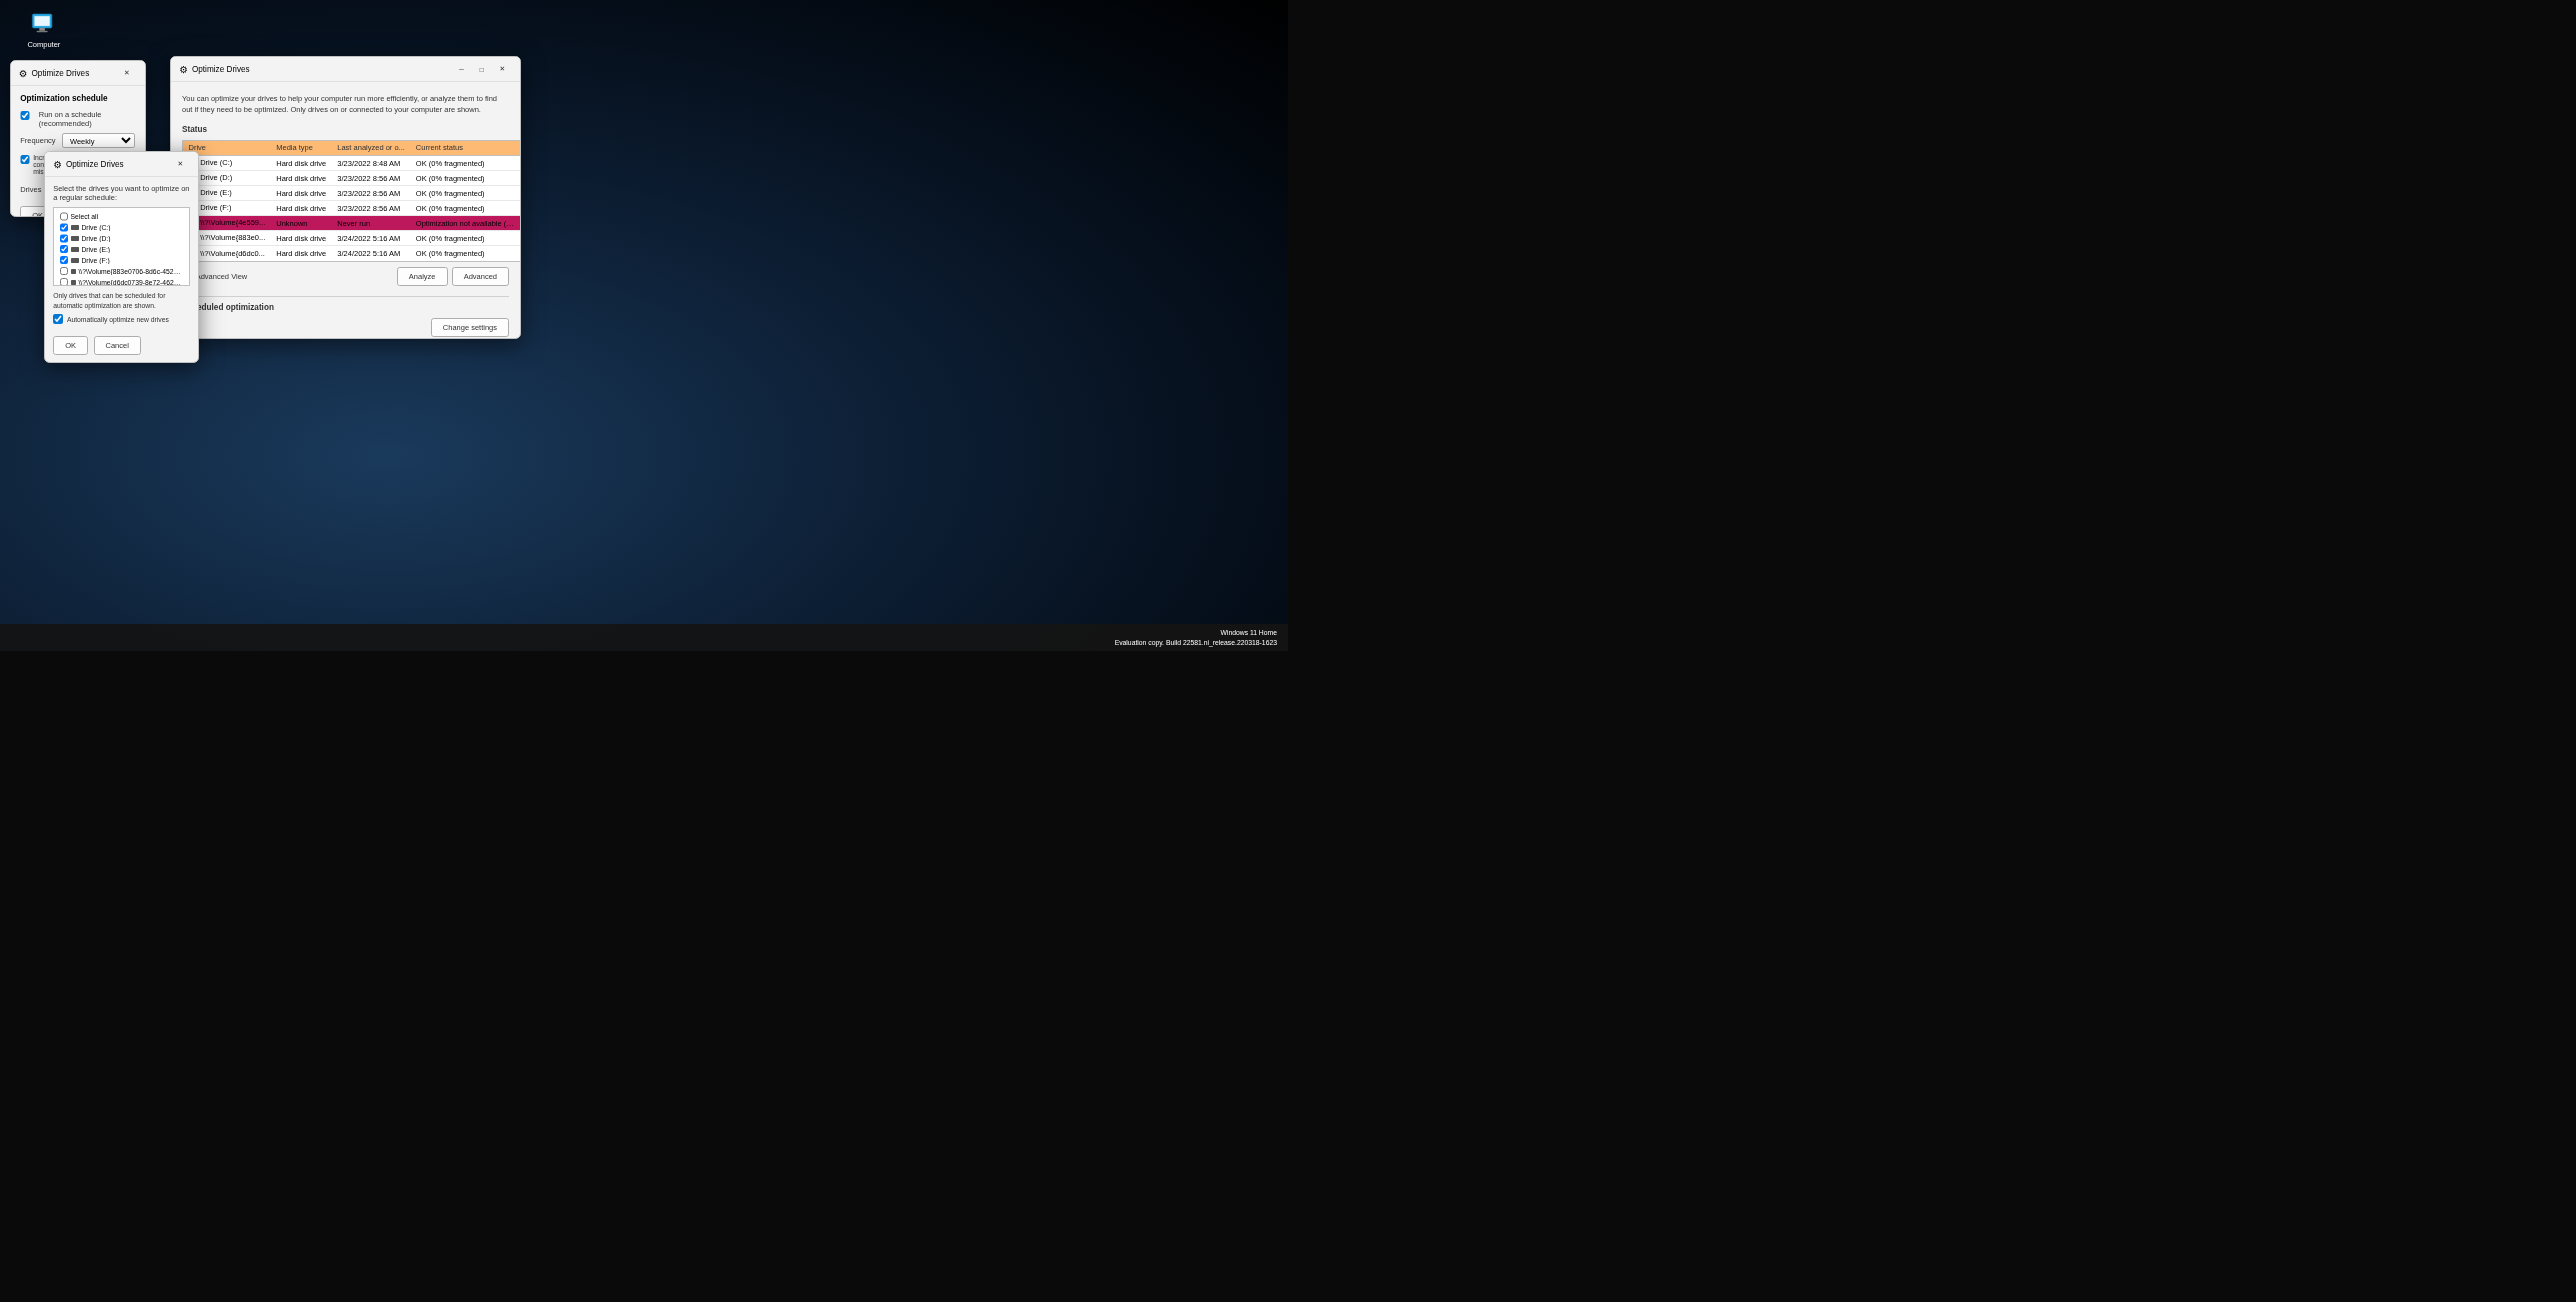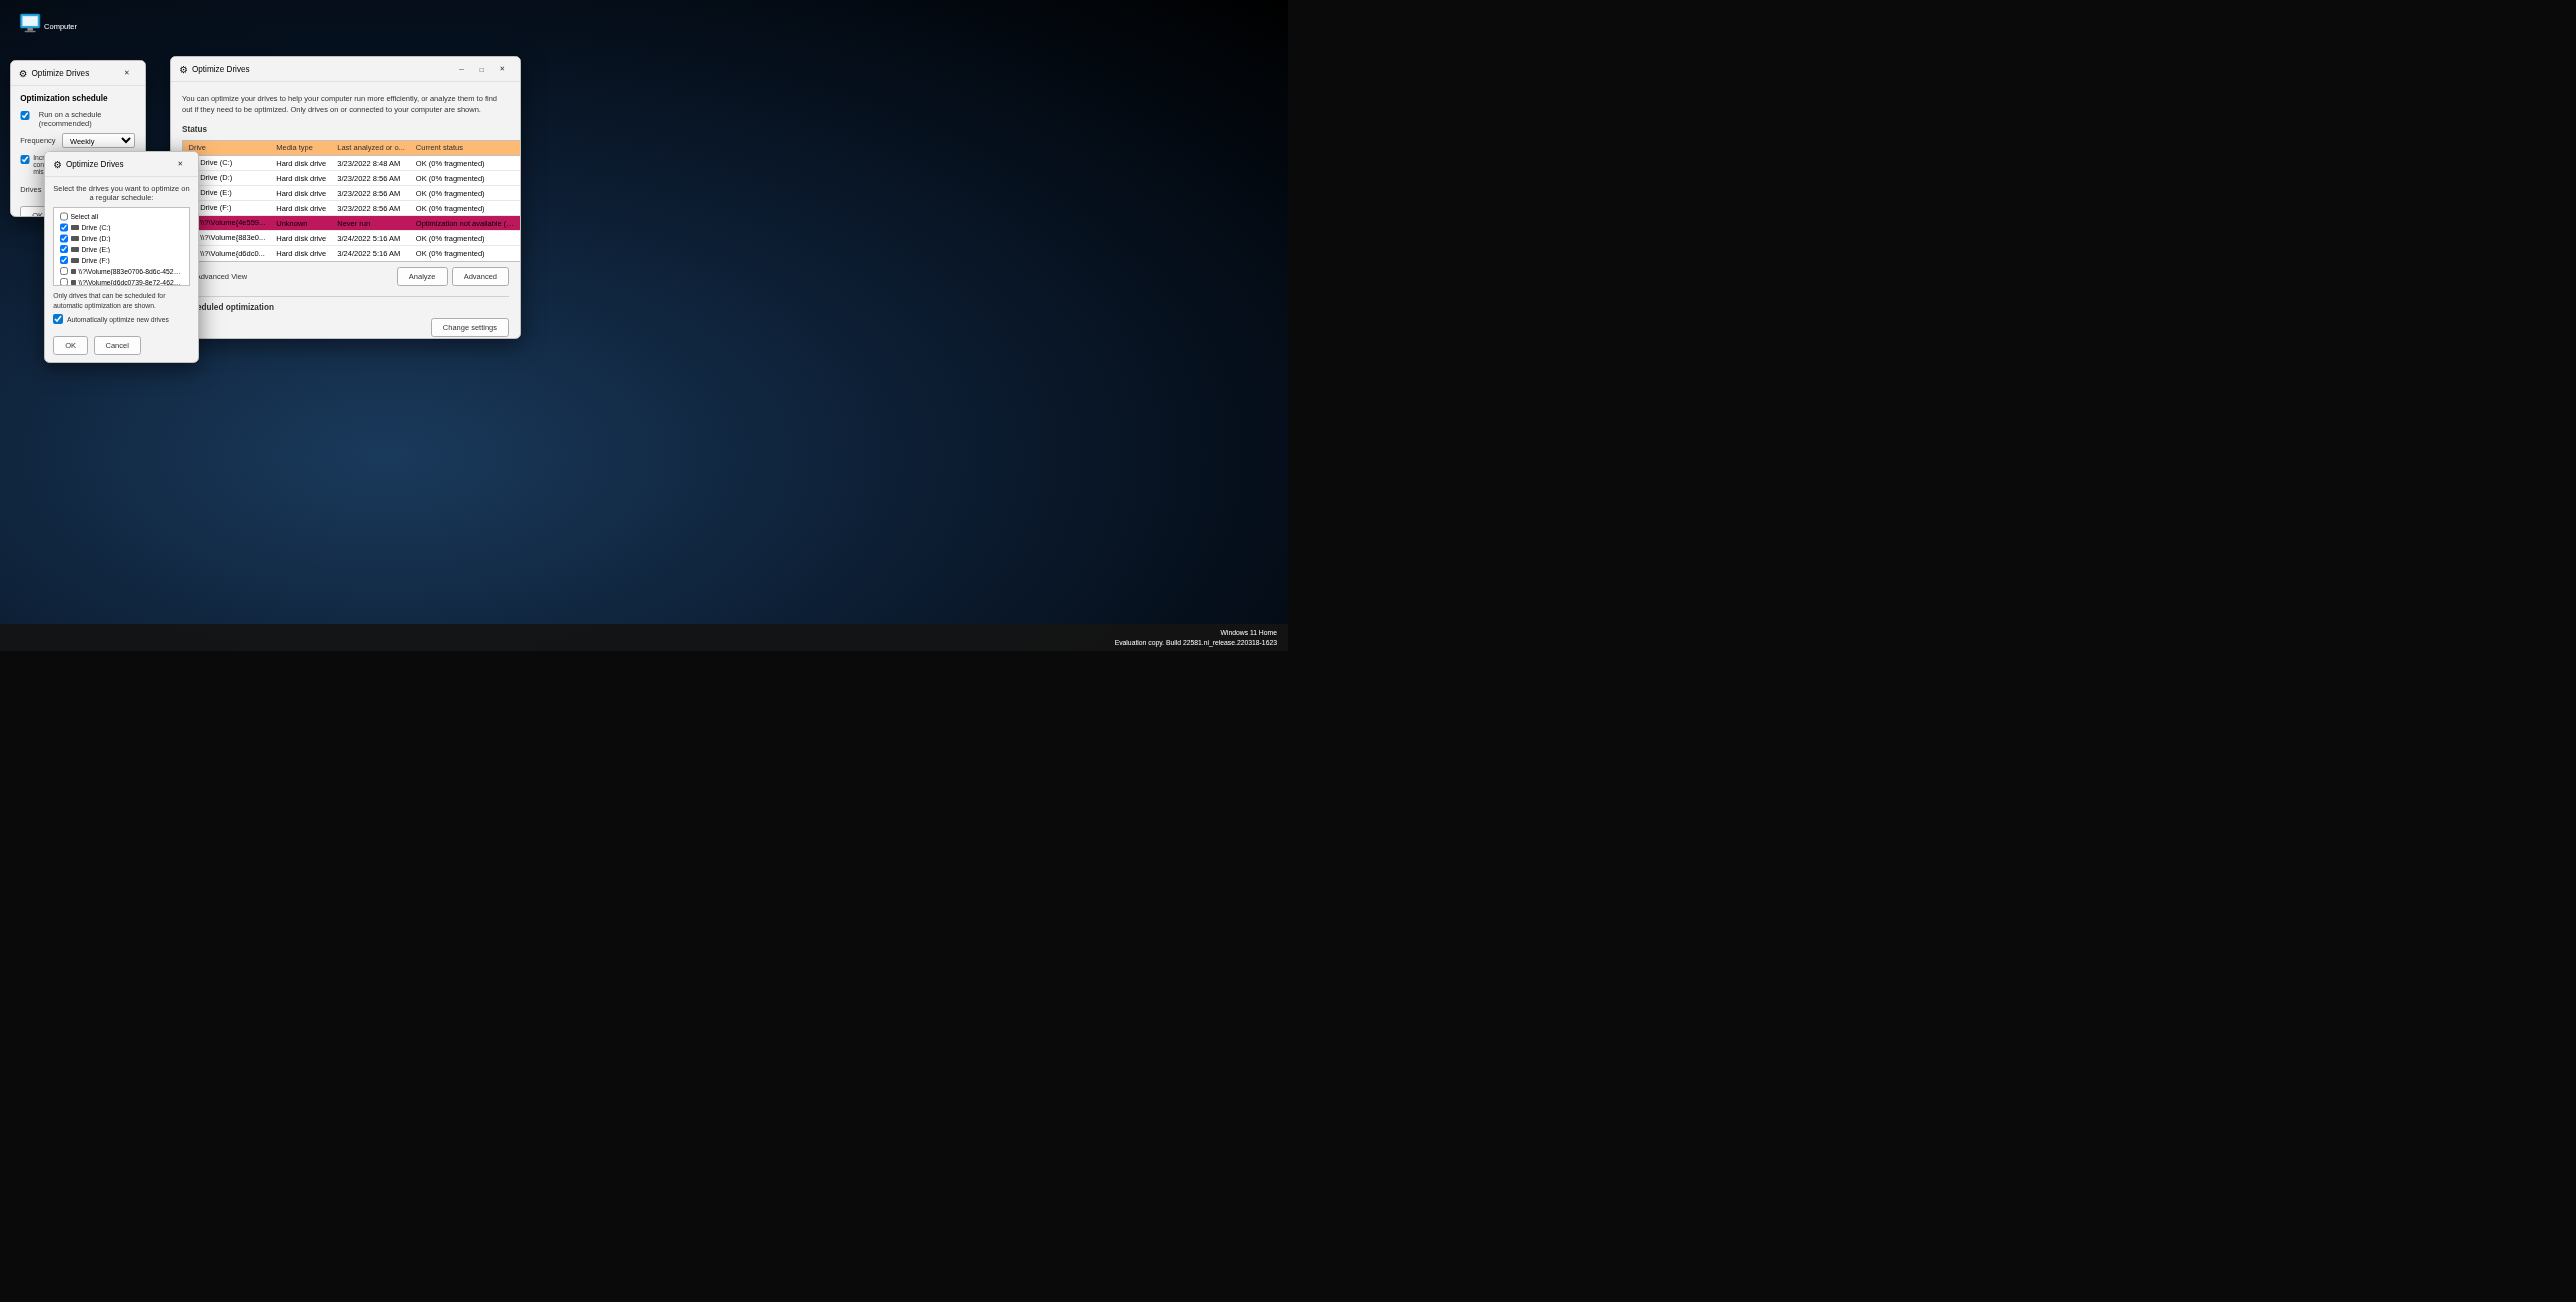--- a/index.html
+++ b/index.html
@@ -18,21 +18,21 @@
     .desktop {
       width: 100%;
       height: 100%;
       background: radial-gradient(ellipse at 30% 70%, #1a3a5c 0%, #0d1f35 40%, #050e1a 70%, #000 100%);
       position: relative;
     }
 
     
     .desktop-icon {
       display: flex;
-      flex-direction: row;
+      flex-direction: column;
       align-items: center;
       width: 55px;
       padding: 5.5px 2.7px;
       cursor: pointer;
       position: absolute;
       color: #fff;
       font-size: 7.5px;
       text-align: center;
     }
     .desktop-icon .icon-img {
@@ -307,21 +307,20 @@
     .drives-content {
       padding: 6.8px 8.2px;
       display: flex;
       flex-direction: column;
       height: calc(100% - 25px);
     }
     .drives-instruction {
       font-size: 7.5px;
       color: #333;
       margin-bottom: 5.5px;
-      text-align: center;
     }
     .drives-list {
       border: 0.7px solid #c0c0c0;
       background: #fff;
       flex: 1;
       overflow-y: auto;
       padding: 2.7px 0;
       margin-bottom: 5.5px;
     }
     .drives-list-item {

